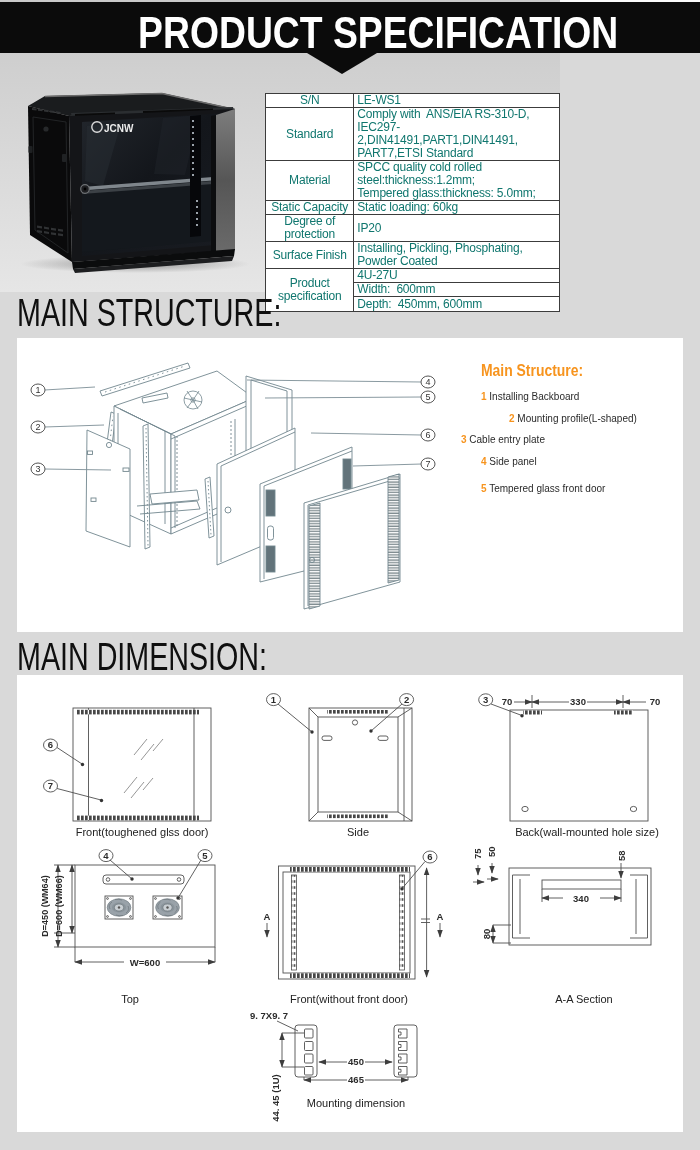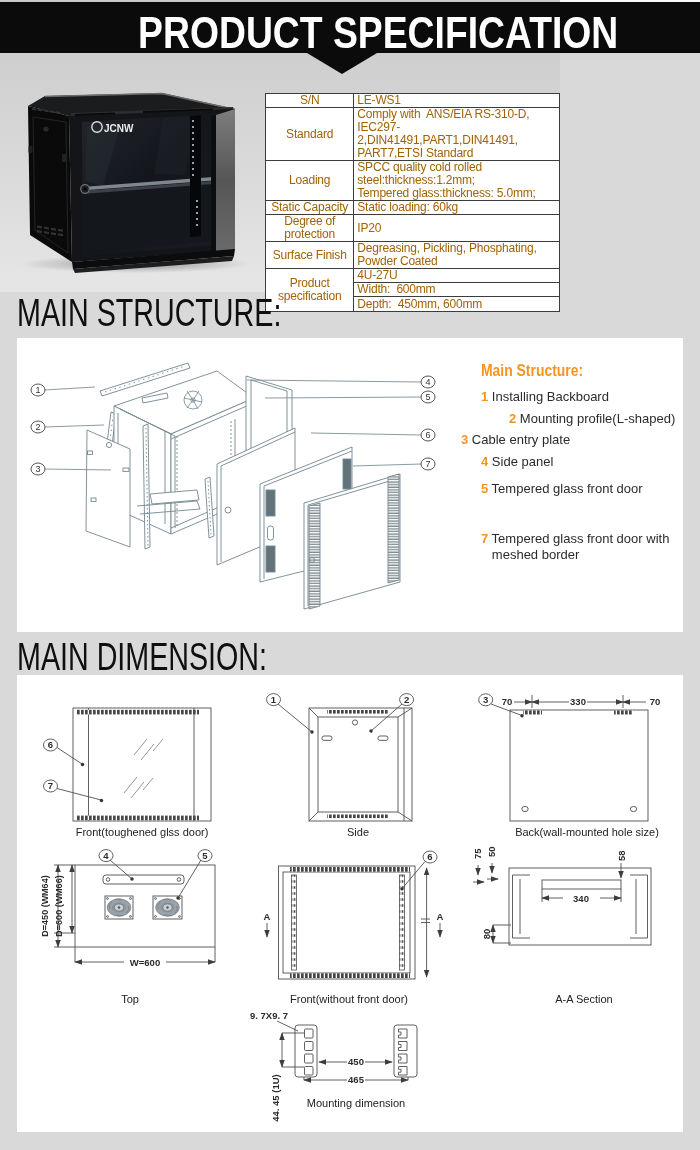--- a/index.html
+++ b/index.html
@@ -1,27 +1,27 @@
 <!DOCTYPE html>
 <html><head><meta charset="utf-8"><style>
 html,body{margin:0;padding:0}
 body{width:700px;height:1150px;background:#d9d9d9;font-family:"Liberation Sans",sans-serif;position:relative;overflow:hidden}
 .abs{position:absolute}
 #hero{left:0;top:0;width:560px;height:292px;background:linear-gradient(#c9c9c9,#e6e6e6)}
 #banner{left:0;top:2px;width:700px;height:51px;background:#0b0b0b}
 #bantxt{left:100px;top:11px;width:501px;text-align:center;color:#fff;font-weight:bold;font-size:44px;white-space:nowrap;transform:scaleX(0.848);transform-origin:center top;line-height:1}
 #tri{left:307px;top:53px;width:0;height:0;border-left:35px solid transparent;border-right:35px solid transparent;border-top:21px solid #0b0b0b}
-table.spec{position:absolute;left:265px;top:93px;border-collapse:collapse;font-size:12px;color:#a16207;background:#fff}
+table.spec{position:absolute;left:265px;top:93px;border-collapse:collapse;font-size:12px;color:#0f766e;background:#fff}
 table.spec td{border:1px solid #3c3c3c;padding:0 3px;line-height:13px;overflow:hidden;letter-spacing:-0.2px}
 td.lab{text-align:center;width:117px}
 td.val{padding-left:8px;width:275px}
 .h1{font-size:39px;color:#0f0f0f;white-space:nowrap;transform:scaleX(0.735);transform-origin:left top;line-height:1.18}
 #box1{left:17px;top:338px;width:666px;height:294px;background:#fff}
 #box2{left:17px;top:675px;width:666px;height:457px;background:#fff}
-.lgt{font-size:13px;color:#2b2b2b;white-space:nowrap;line-height:16px}
+.lgt{font-size:10px;color:#2b2b2b;white-space:nowrap;line-height:16px}
 .num{color:#f7941e;font-weight:bold}
 </style></head><body>
 <div class="abs" style="left:0;top:0;width:700px;height:2px;background:#fbfbfb"></div>
 <div class="abs" id="hero">
  <div class="abs" id="banner"></div>
  <div class="abs" id="bantxt">PRODUCT SPECIFICATION</div>
  <div class="abs" id="tri"></div>
  <svg class="abs" id="photo" style="left:15px;top:60px" width="240" height="225" viewBox="0 0 240 225">
 <defs>
 <linearGradient id="gstrip" x1="0" y1="0" x2="0" y2="1">
@@ -103,34 +103,34 @@
   <tbody>
         <tr>
           <td class="lab" style="height:12px">S/N</td>
           <td class="val">LE-WS1</td>
         </tr>
   <tr>
           <td class="lab" style="height:38px">Standard</td>
           <td class="val">Comply with&nbsp; ANS/EIA RS-310-D,<br>IEC297-2,DIN41491,PART1,DIN41491,<br>PART7,ETSI Standard</td>
         </tr>
   <tr>
-          <td class="lab" style="height:30px">Loading</td>
+          <td class="lab" style="height:30px">Material</td>
           <td class="val">SPCC quality cold rolled steel:thickness:1.2mm;<br>Tempered glass:thickness: 5.0mm;</td>
         </tr>
   <tr>
           <td class="lab" style="height:12px">Static Capacity</td>
           <td class="val">Static loading: 60kg</td>
         </tr>
   <tr>
           <td class="lab" style="height:12px">Degree of protection</td>
           <td class="val">IP20</td>
         </tr>
   <tr>
           <td class="lab" style="height:12px">Surface Finish</td>
-          <td class="val">Degreasing, Pickling, Phosphating, Powder Coated</td>
+          <td class="val">Installing, Pickling, Phosphating, Powder Coated</td>
         </tr>
   <tr>
           <td class="lab" rowspan="3">Product specification</td>
           <td class="val" style="height:12px">4U-27U</td>
         </tr>
   <tr>
           <td class="val" style="height:13px">Width:&nbsp; 600mm</td>
         </tr>
   <tr>
           <td class="val" style="height:14px">Depth:&nbsp; 450mm, 600mm</td>
@@ -242,21 +242,20 @@
         <text x="411" y="100">6</text>
         <text x="411" y="129">7</text>
 </g>
 </svg>
  <div class="abs" style="left:464px;top:24px;font-size:16px;font-weight:bold;color:#f7941e;transform:scaleX(0.87);transform-origin:left top">Main Structure:</div>
  <div class="abs lgt" style="left:464px;top:51px"><span class="num">1</span> Installing Backboard</div>
  <div class="abs lgt" style="left:492px;top:73px"><span class="num">2</span> Mounting profile(L-shaped)</div>
  <div class="abs lgt" style="left:444px;top:94px"><span class="num">3</span> Cable entry plate</div>
  <div class="abs lgt" style="left:464px;top:116px"><span class="num">4</span> Side panel</div>
  <div class="abs lgt" style="left:464px;top:143px"><span class="num">5</span> Tempered glass front door</div>
- <div class="abs lgt" style="left:464px;top:193px"><span class="num">7</span> Tempered glass front door with<br><span style="visibility:hidden">7 </span>meshed border</div>
 </div>
 <div class="abs h1" style="left:17px;top:634px">MAIN DIMENSION:</div>
 <div class="abs" id="box2">
  <svg class="abs" id="dims" style="left:0;top:0" width="666" height="457" viewBox="0 0 666 457">
 <defs>
 <marker id="ar" viewBox="0 0 10 10" refX="9" refY="5" markerWidth="9" markerHeight="9" orient="auto-start-reverse">
           <path d="M0,1.5 L10,5 L0,8.5 z" fill="#3d3d3d"></path>
         </marker>
 <pattern id="band" width="4" height="6" patternUnits="userSpaceOnUse">
           <rect width="4" height="6" fill="#474747"></rect>

